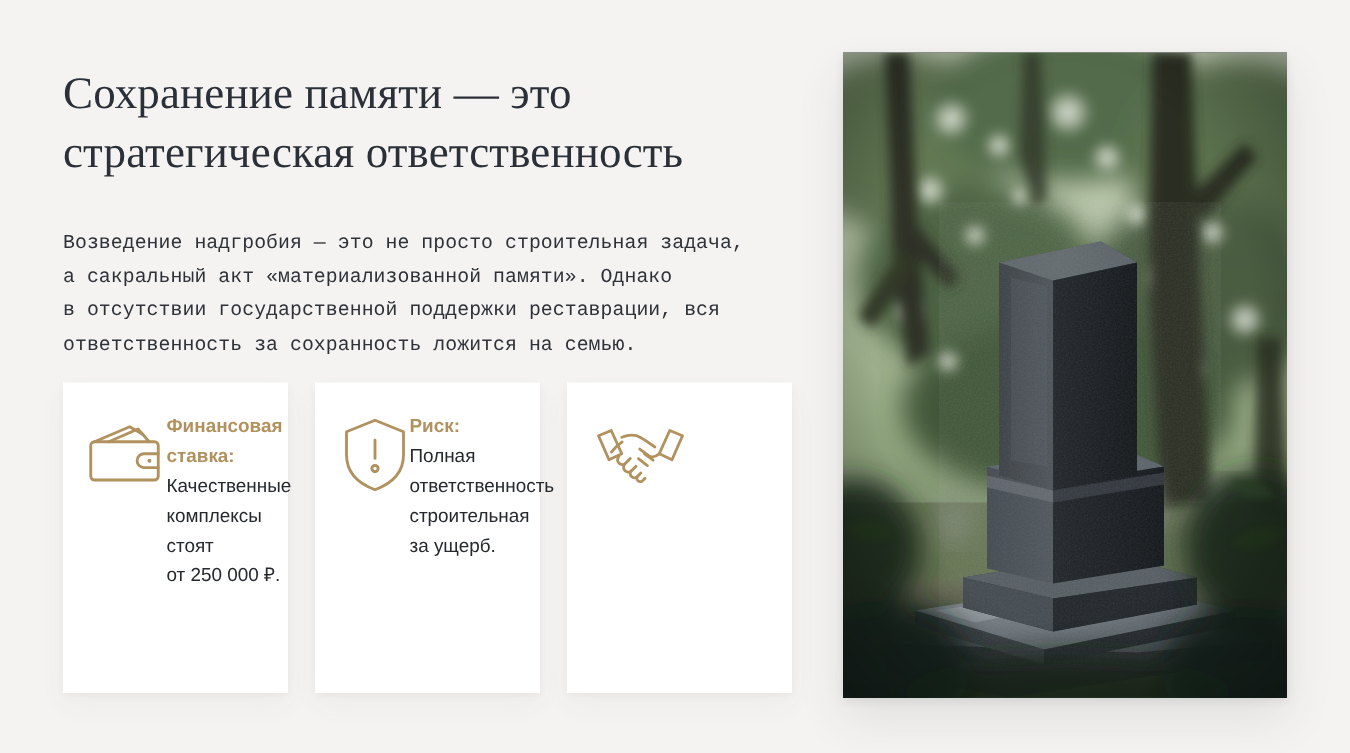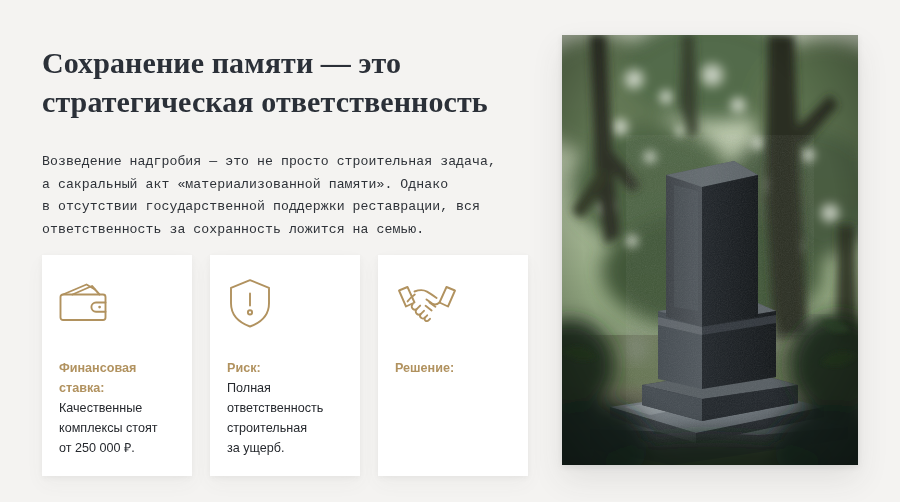--- a/index.html
+++ b/index.html
@@ -29,21 +29,21 @@
     position: absolute;
     left: 42px;
     top: 43px;
     width: 492px;
   }
 
   .headline {
     font-family: "Liberation Serif", "DejaVu Serif", serif;
     font-size: 30px;
     line-height: 1.30;
-    font-weight: 700;
+    font-weight: 400;
     color: #2b3038;
     letter-spacing: 0.1px;
     margin: 0;
     white-space: pre-line;
   }
 
   .lede {
     margin: 0;
     margin-top: 30px;
     font-size: 13.2px;
@@ -67,21 +67,21 @@
 
   .card {
     width: 150px;
     min-height: 207px;
     background: #ffffff;
     box-sizing: border-box;
     padding: 20px 17px 18px 17px;
     box-shadow: 0 2px 5px rgba(90, 90, 90, 0.055),
                 0 8px 18px rgba(90, 90, 90, 0.045);
     display: flex;
-    flex-direction: column;
+    flex-direction: row;
   }
 
   .card-icon {
     height: 56px;
     display: flex;
     align-items: center;
     justify-content: flex-start;
     margin-bottom: 28px;
   }
   .card-icon svg { display: block; }
@@ -180,21 +180,20 @@
           <path d="M19.8 12.6 C17.6 14.2 14.4 17 12.6 19.4"></path>
           <path d="M17.6 22.4 C16.4 23.6 16.4 25.6 17.7 26.8 C19 28 21 27.9 22.2 26.7 L25.2 23.6"></path>
           <path d="M21.6 27.4 C20.4 28.6 20.4 30.6 21.7 31.8 C23 33 25 32.9 26.2 31.7 L29 28.8"></path>
           <path d="M25.8 31.9 C24.8 33 24.9 34.7 26 35.7 C27.1 36.8 28.9 36.7 30 35.6 L32.2 33.3"></path>
           <path d="M30.1 35.4 C29.3 36.3 29.4 37.7 30.3 38.5 C31.3 39.4 32.7 39.3 33.5 38.4 L35 36.8"></path>
           <path d="M30.6 23.8 L36.6 28.4"></path>
           <path d="M34.5 20.4 L40.4 24.8"></path>
         </svg>
       </div>
       <div class="card-text">
-        <span class="card-label">Решение:</span>
       </div>
     </div>
 
   </div>
 
   <div class="photo-frame">
     <svg viewBox="0 0 296 430" preserveAspectRatio="xMidYMid slice">
       <defs>
         <linearGradient id="skyG" x1="0" y1="0" x2="0" y2="1">
           <stop offset="0%" stop-color="#cfd8c4"></stop>

